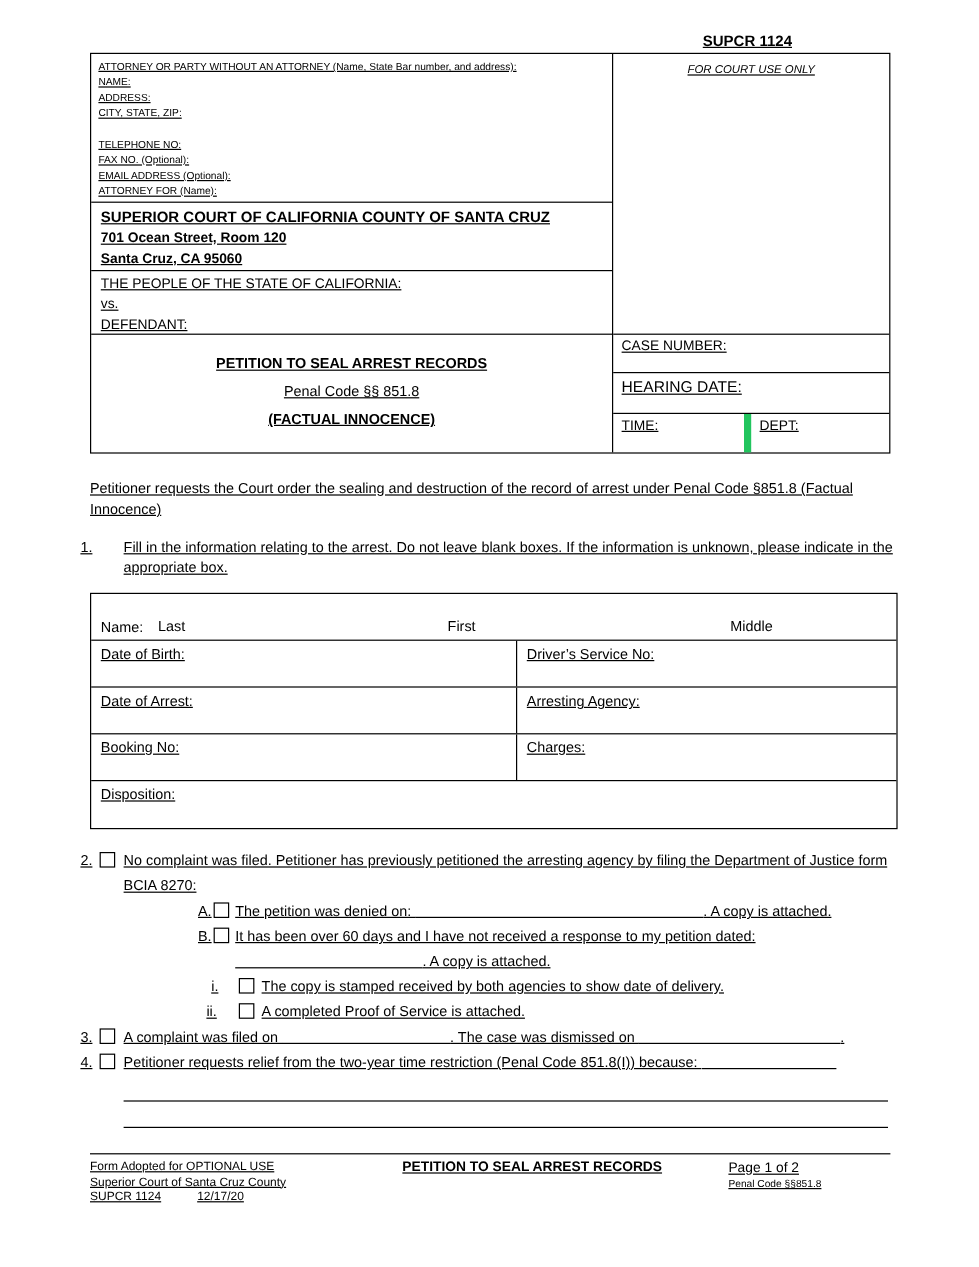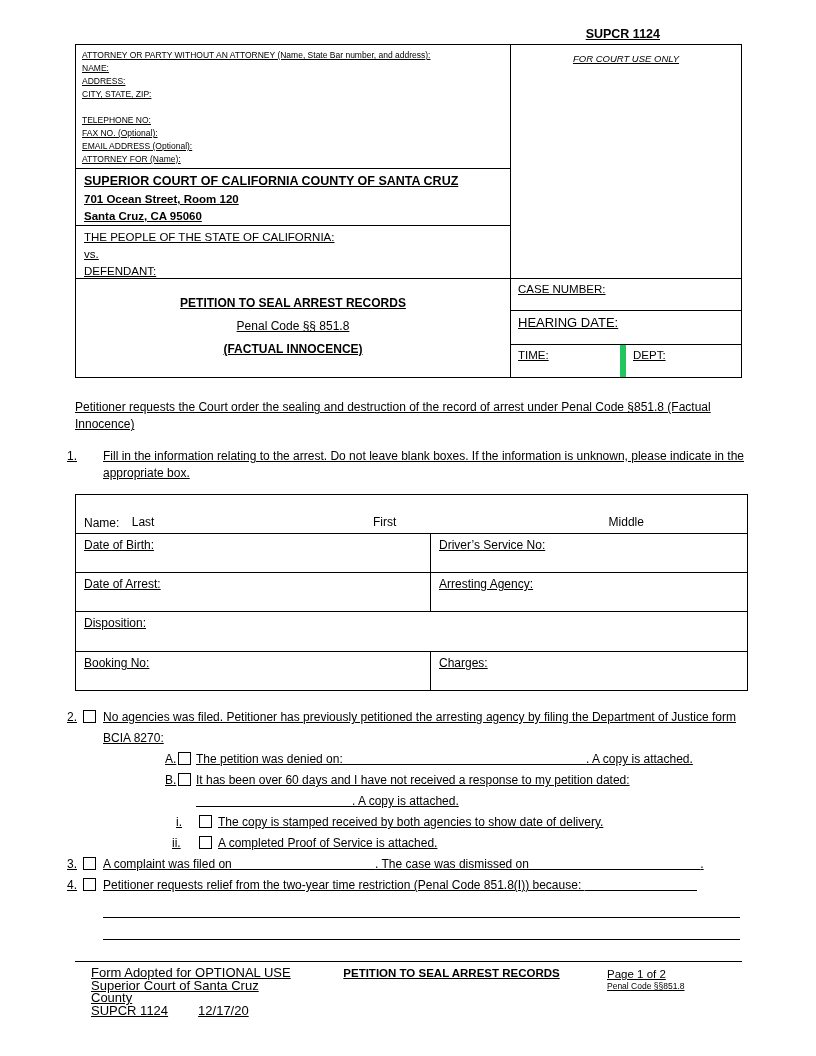--- a/index.html
+++ b/index.html
@@ -77,21 +77,21 @@
   .row-i .lbl  { width:23px; flex-shrink:0; }
   .row-ii .lbl { width:27px; flex-shrink:0; }
   .row-i .cb, .row-ii .cb { margin-right:6px; }
   .blank { display:inline-block; border-bottom:1px solid #000; height:14px;
            vertical-align:-2px; }
   .fill-line { margin-left:36px; width:637px; height:22px; border-bottom:1px solid #000; }
 
   
   .footer { top:961px; left:75px; width:667px; border-top:1px solid #000;
             padding-top:5px; display:flex; }
-  .f-left { width:205px; font-size:13px; line-height:12.5px;margin-left:16px; }
+  .f-left { width:205px; font-size:10px; line-height:12.5px; }
   .f-left .f3 { display:flex; gap:30px; }
   .f-center { flex:1; text-align:center; font-weight:bold; font-size:11.5px; }
   .f-right { width:135px; text-align:left; }
   .f-right .p1 { font-size:11.5px; line-height:14px; }
   .f-right .p2 { font-size:8.5px; }
 </style>
 </head>
 <body>
 
 <div class="page">
@@ -161,33 +161,33 @@
       <div class="name-label">Name:</div>
     </div>
     <div class="t-row t-row2">
       <div class="tc-l">Date of Birth:</div>
       <div class="tc-r">Driver’s Service No:</div>
     </div>
     <div class="t-row t-row2">
       <div class="tc-l">Date of Arrest:</div>
       <div class="tc-r">Arresting Agency:</div>
     </div>
-    <div class="t-row t-dispo">Disposition:</div>
     <div class="t-row t-row2">
       <div class="tc-l">Booking No:</div>
       <div class="tc-r">Charges:</div>
     </div>
+    <div class="t-row t-dispo">Disposition:</div>
   </div>
 
   <div class="abs section2">
 
     <div class="row">
       <div class="num">2.</div>
       <span class="cb"></span>
-      <div class="txt">No agencies was filed. Petitioner has previously petitioned the arresting agency by filing the Department of Justice form BCIA 8270:</div>
+      <div class="txt">No complaint was filed. Petitioner has previously petitioned the arresting agency by filing the Department of Justice form BCIA 8270:</div>
     </div>
 
     <div class="row row-a">
       <div class="lbl">A.</div>
       <span class="cb"></span>
       <div class="txt">
         <span>The petition was denied on: </span><span class="blank" style="width:240px"></span><span>. A copy is attached.</span>
       </div>
     </div>
 

